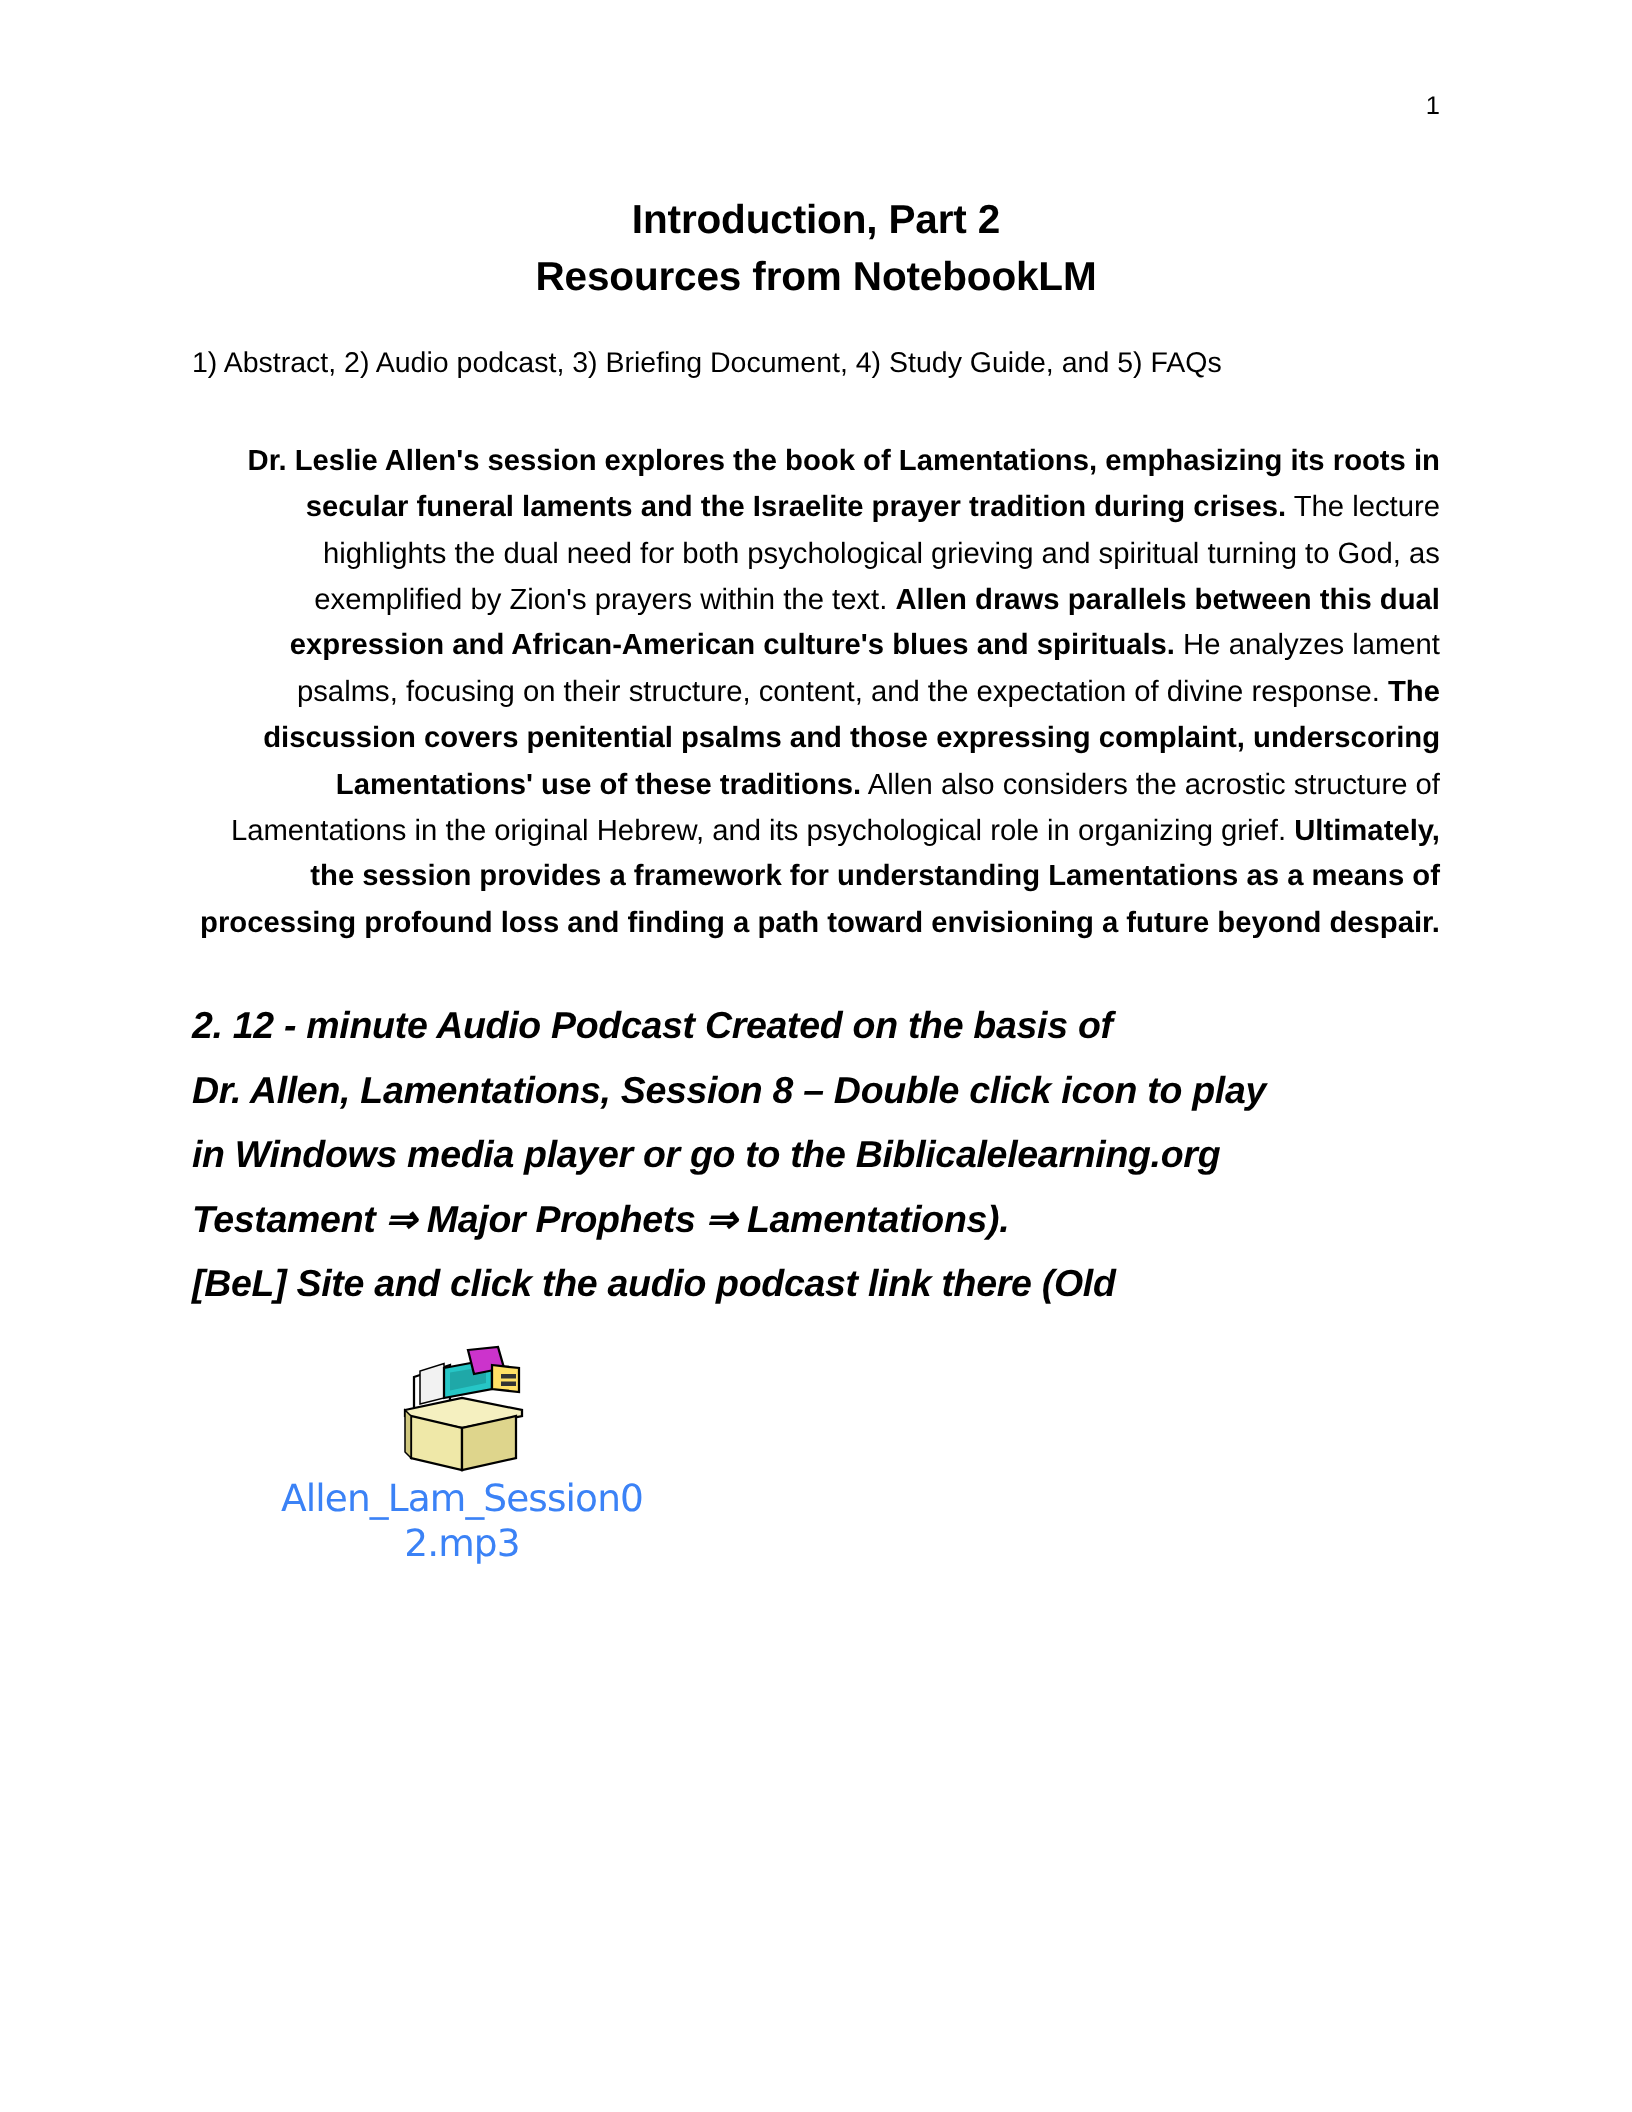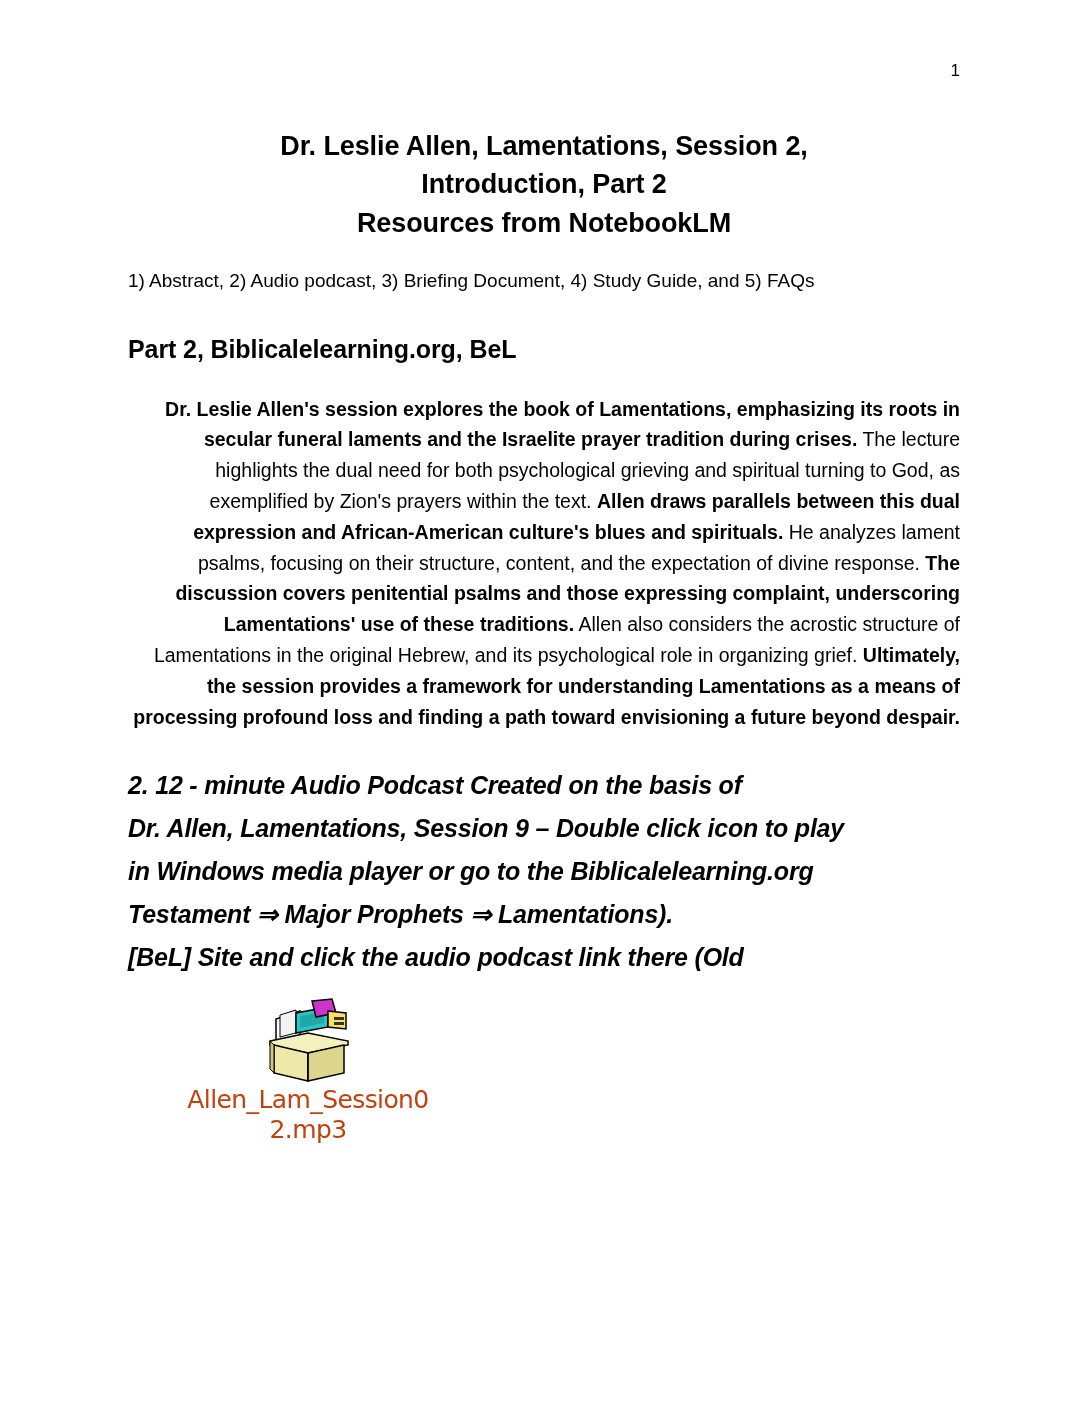--- a/index.html
+++ b/index.html
@@ -88,53 +88,51 @@
     height: 86px;
     margin: 0 auto;
     display: block;
   }
   .attachment-label {
     margin-top: 2px;
     font-family: "DejaVu Sans", sans-serif;
     font-size: 25px;
     line-height: 1.2;
     letter-spacing: -0.6px;
-    color: #c2410c;
+    color: #3b82f6;
     word-break: break-word;
   }
   .attachment-label .line {
     display: block;
   }
 </style>
 </head>
 <body>
 
 <div class="page">
 
   <div class="page-number">1</div>
 
   <h1 class="doc-title">
-    <span class="line">Dr. Leslie Allen, Lamentations, Session 2,</span>
     <span class="line">Introduction, Part 2</span>
     <span class="line">Resources from NotebookLM</span>
   </h1>
 
   <p class="subtitle">1) Abstract, 2) Audio podcast, 3) Briefing Document, 4) Study Guide, and 5) FAQs</p>
 
   <h2 class="section-heading">
-    <span class="line">Part 2, Biblicalelearning.org, BeL</span>
   </h2>
 
   <p class="body-para">
     <b>Dr. Leslie Allen's session explores the book of Lamentations, emphasizing its roots in secular funeral laments and the Israelite prayer tradition during crises.</b><span> The lecture highlights the dual need for both psychological grieving and spiritual turning to God, as exemplified by Zion's prayers within the text. </span><b>Allen draws parallels between this dual expression and African-American culture's blues and spirituals.</b><span> He analyzes lament psalms, focusing on their structure, content, and the expectation of divine response. </span><b>The discussion covers penitential psalms and those expressing complaint, underscoring Lamentations' use of these traditions.</b><span> Allen also considers the acrostic structure of Lamentations in the original Hebrew, and its psychological role in organizing grief. </span><b>Ultimately, the session provides a framework for understanding Lamentations as a means of processing profound loss and finding a path toward envisioning a future beyond despair.</b>
   </p>
 
   <h2 class="heading-2">
     <span class="line">2.  12 - minute Audio Podcast Created on the basis of</span>
-    <span class="line">Dr. Allen, Lamentations, Session 9 –  Double click icon to play</span>
+    <span class="line">Dr. Allen, Lamentations, Session 8 –  Double click icon to play</span>
     <span class="line">in Windows media player or go to the Biblicalelearning.org</span>
     <span class="line">Testament ⇒ Major Prophets ⇒ Lamentations).</span>
     <span class="line">[BeL] Site and click the audio podcast link there (Old</span>
   </h2>
 
   <div class="attachment">
     <svg class="attachment-icon" viewBox="0 0 104 86">
 
       <polygon points="20,46 20,22 44,14 44,40" fill="#ffffff" stroke="#000000" stroke-width="1.5"></polygon>
       <polygon points="24,40 24,18 40,13 40,36" fill="#f2f2f2" stroke="#000000" stroke-width="1"></polygon>

